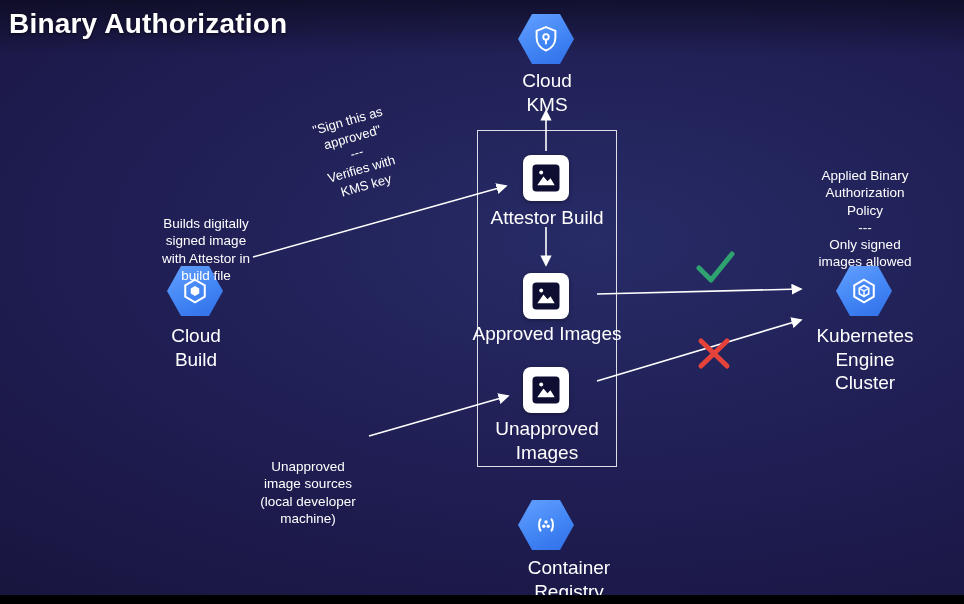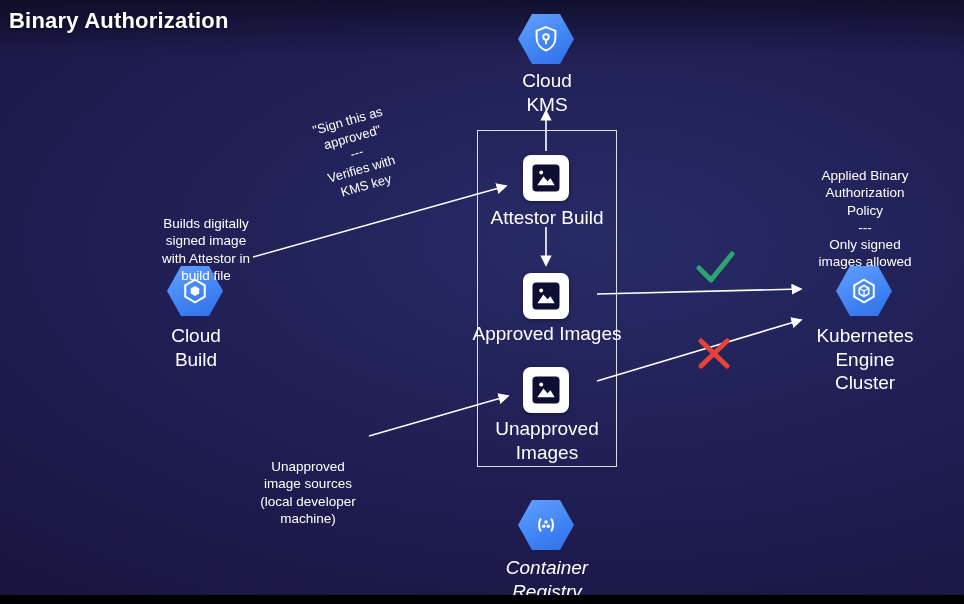--- a/index.html
+++ b/index.html
@@ -7,21 +7,21 @@
     position:relative; width:964px; height:604px; overflow:hidden;
     font-family:"Liberation Sans", sans-serif; color:#fff;
     background: radial-gradient(120% 95% at 62% 40%, #272b66 0%, #1f1d52 45%, #141134 100%);
   }
   .top-vignette {
     position:absolute; left:0; top:0; right:0; height:56px; pointer-events:none;
     background: linear-gradient(180deg, rgba(0,0,0,.45) 0%, rgba(0,0,0,0) 100%);
   }
   .bottom-bar { position:absolute; left:0; right:0; bottom:0; height:9px; background:#000; }
   .title {
-    position:absolute; left:9px; top:8px; font-size:22px; font-weight:bold;
+    position:absolute; left:9px; top:8px; font-size:28px; font-weight:bold;
     letter-spacing:.2px; text-shadow:0 1px 3px rgba(0,0,0,.6);
   }
   .arrows { position:absolute; left:0; top:0; pointer-events:none; }
   .arrows line { stroke:#fff; stroke-width:1.6; }
   .check-path { stroke: var(--check-green, #2fa36f); stroke-width:5; fill:none; stroke-linecap:round; stroke-linejoin:round; }
   .cross-path { stroke: var(--cross-red, #e5423a); stroke-width:5; fill:none; stroke-linecap:round; }
   .registry-box {
     position:absolute; left:477px; top:130px; width:140px; height:337px;
     border:1px solid rgba(255,255,255,.85); box-sizing:border-box;
   }
@@ -113,21 +113,21 @@
   <div class="hex" style="left:518px; top:500px;">
     <div class="hex-shape"></div>
     <svg viewBox="0 0 24 24" width="30" height="30">
       <path d="M8 7 C6 8.8 6 15.2 8 17" fill="none" stroke="#fff" stroke-width="1.6"></path>
       <path d="M16 7 C18 8.8 18 15.2 16 17" fill="none" stroke="#fff" stroke-width="1.6"></path>
       <circle cx="10.2" cy="13" r="1.4" fill="#fff"></circle>
       <circle cx="13.8" cy="13" r="1.4" fill="#fff"></circle>
       <circle cx="12" cy="9.6" r="1.4" fill="#fff"></circle>
     </svg>
   </div>
-  <div class="label" style="left:547px; top:556px;font-style:italic;">Container
+  <div class="label" style="left:569px; top:556px;">Container
 Registry</div>
 
   <div class="img-node" style="left:523px; top:155px;">
     <svg viewBox="0 0 24 24" width="36" height="36">
       <rect x="3" y="3" width="18" height="18" rx="2.5" fill="#0e0e32"></rect>
       <path d="M6.2 16.8 L10.3 11 L13 14.2 L15 12.2 L17.8 16.8 Z" fill="#fff"></path>
       <circle cx="8.8" cy="8.3" r="1.3" fill="#fff"></circle>
     </svg>
   </div>
   <div class="label" style="left:547px; top:206px;">Attestor Build</div>

